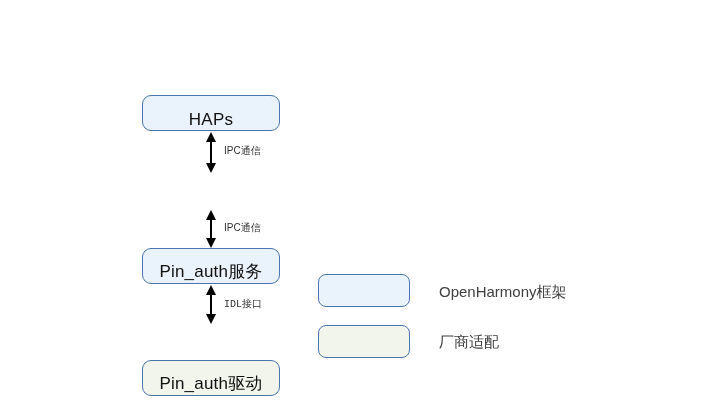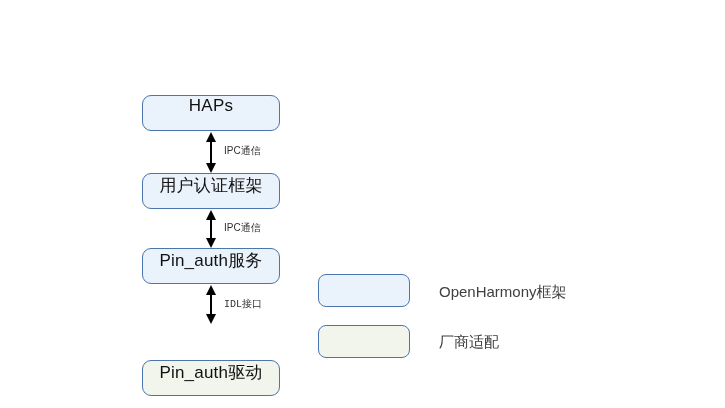--- a/index.html
+++ b/index.html
@@ -26,21 +26,21 @@
   }
   .node {
     position: absolute;
     left: 142px;
     width: 138px;
     height: 36px;
     box-sizing: border-box;
     border: 1.5px solid var(--border);
     border-radius: 9px;
     display: flex;
-    align-items: flex-start;
+    align-items: flex-end;
     justify-content: center;
     font-size: 17px;
     color: var(--node-text);
     letter-spacing: 0.2px;
   }
   .node.framework { background: var(--framework-fill); }
   .node.vendor    { background: var(--vendor-fill); margin-top: 36px; }
 
   .node-haps     { top: 95px; }
   .node-uaf      { top: 173px; }
@@ -88,23 +88,20 @@
 </style>
 </head>
 <body>
 
 <div class="canvas">
 
   <div class="node framework node-haps">
     <span>HAPs</span>
   </div>
 
-  <div class="node framework node-uaf">
-    <span>用户认证框架</span>
-  </div>
 
   <div class="node framework node-service">
     <span>Pin_auth服务</span>
   </div>
 
   <div class="node vendor node-driver">
     <span>Pin_auth驱动</span>
   </div>
 
   <div class="connector connector-1">

